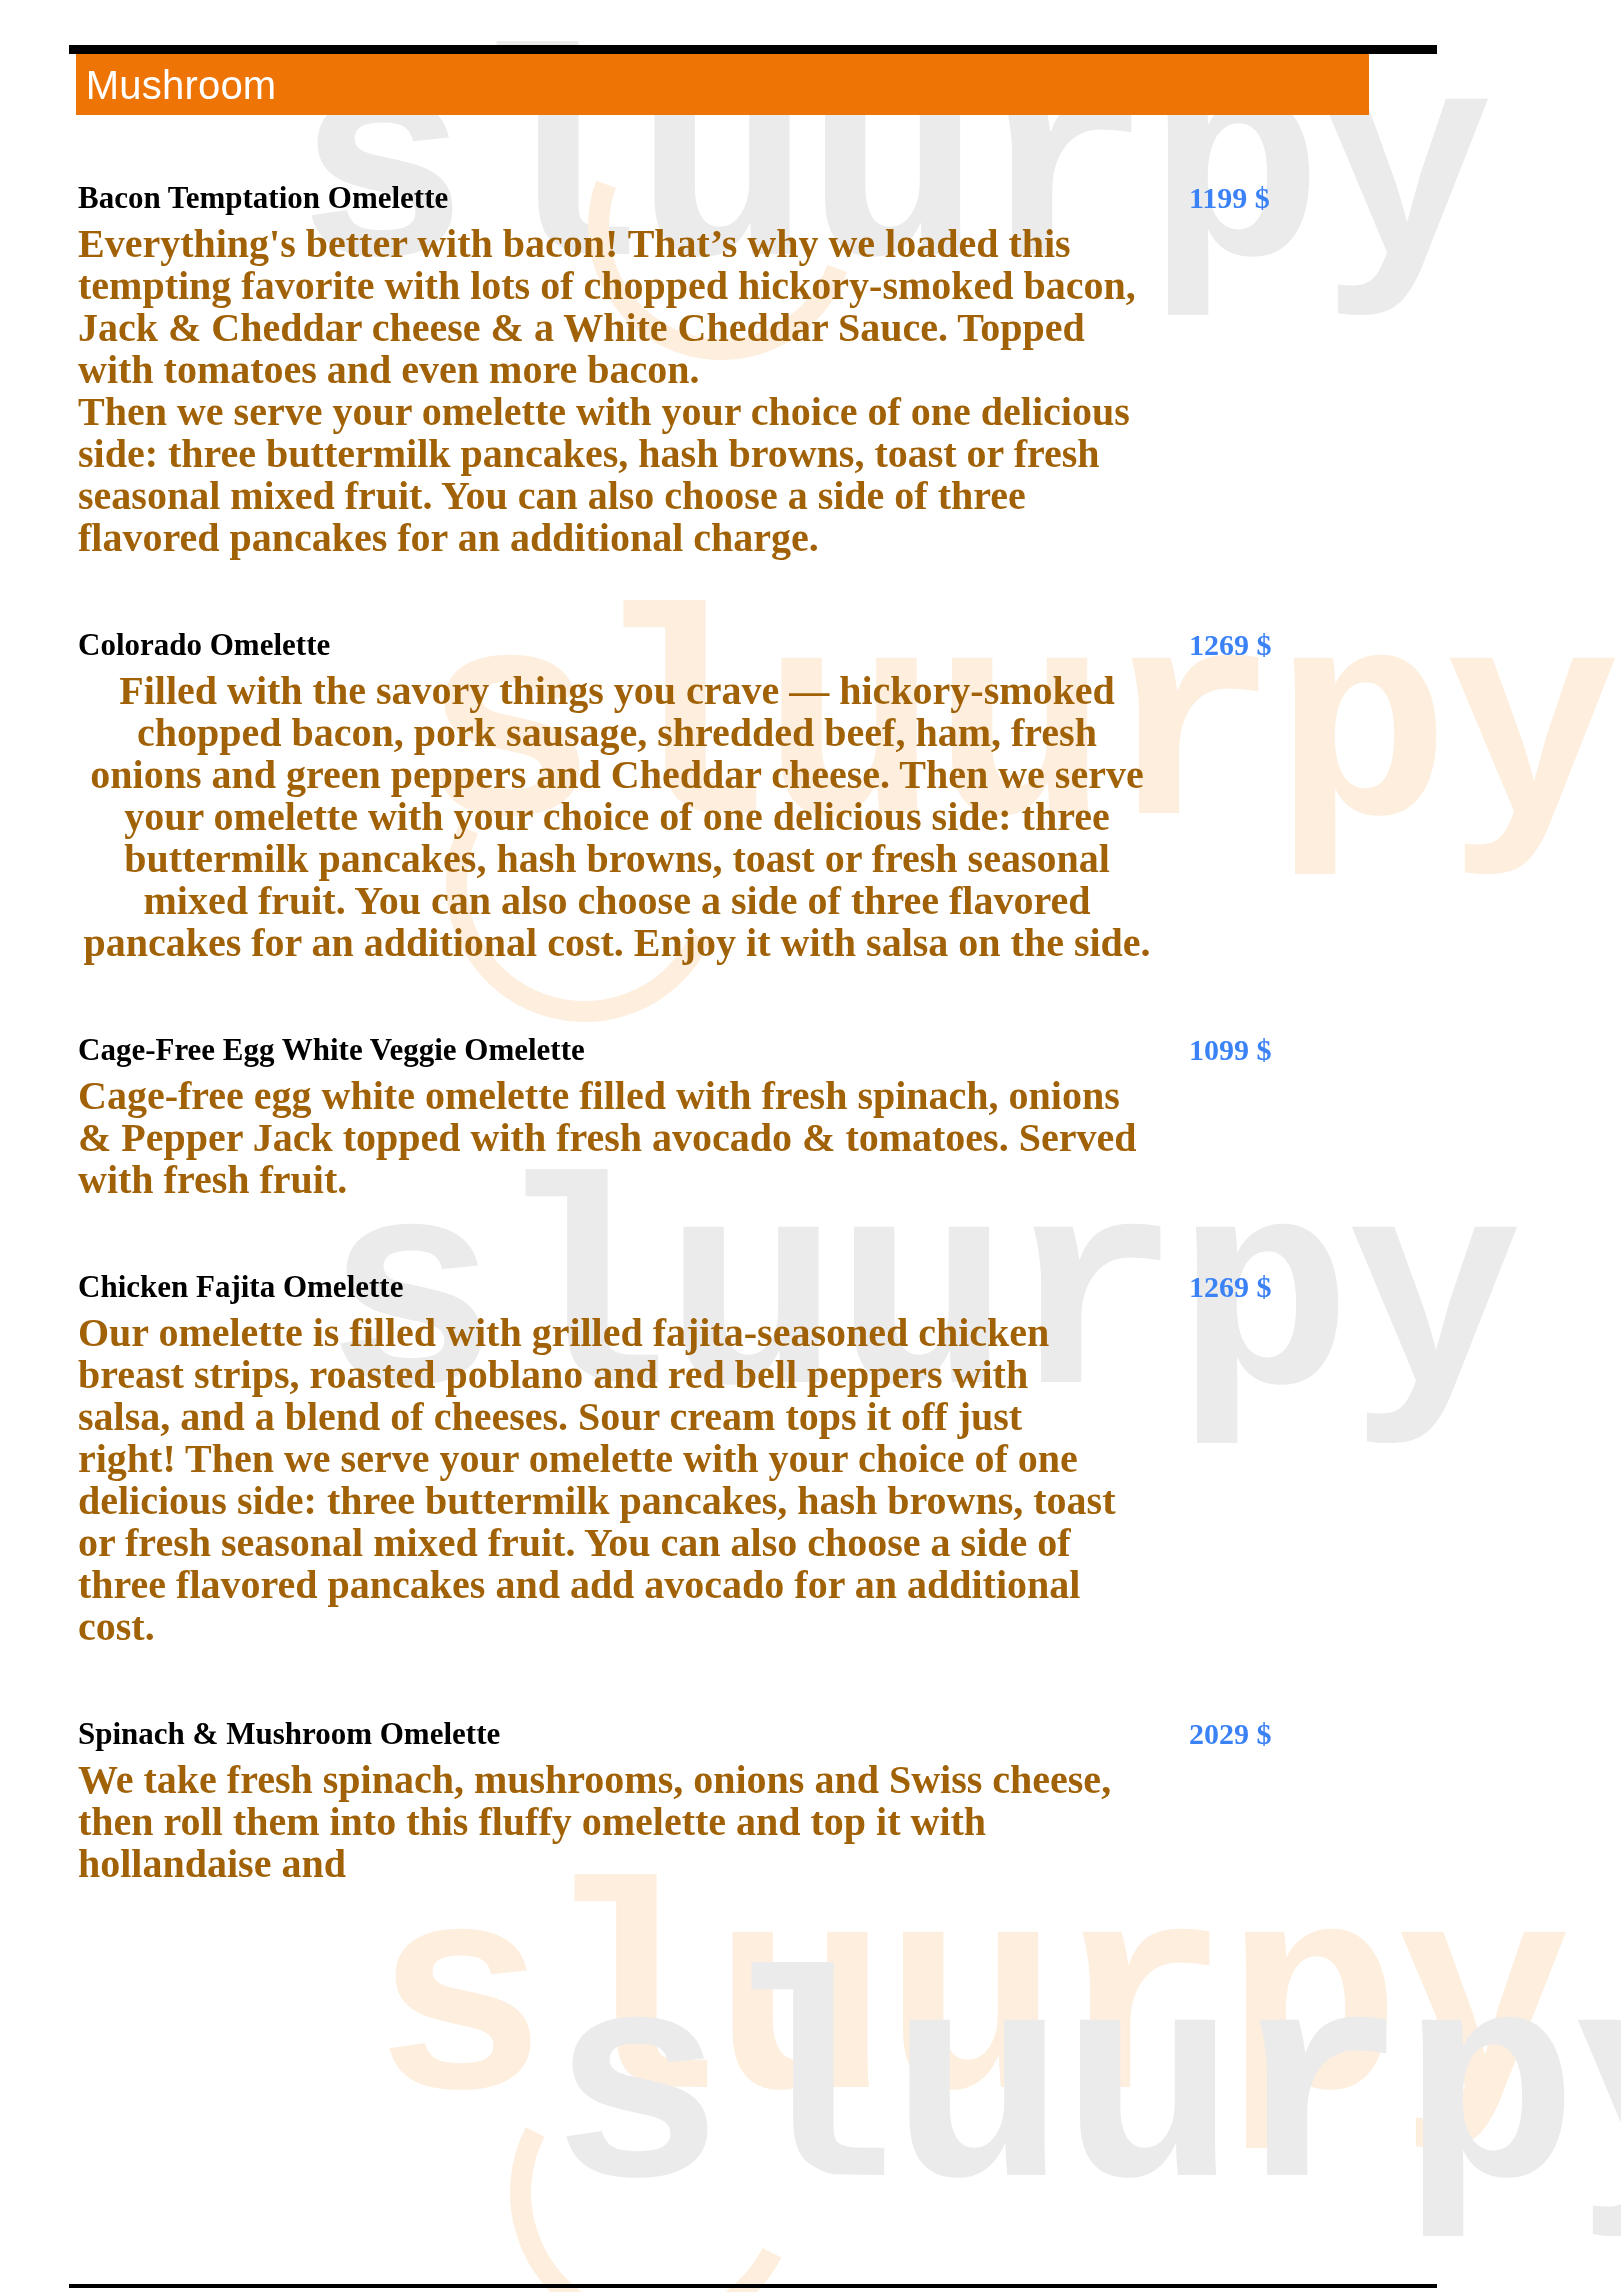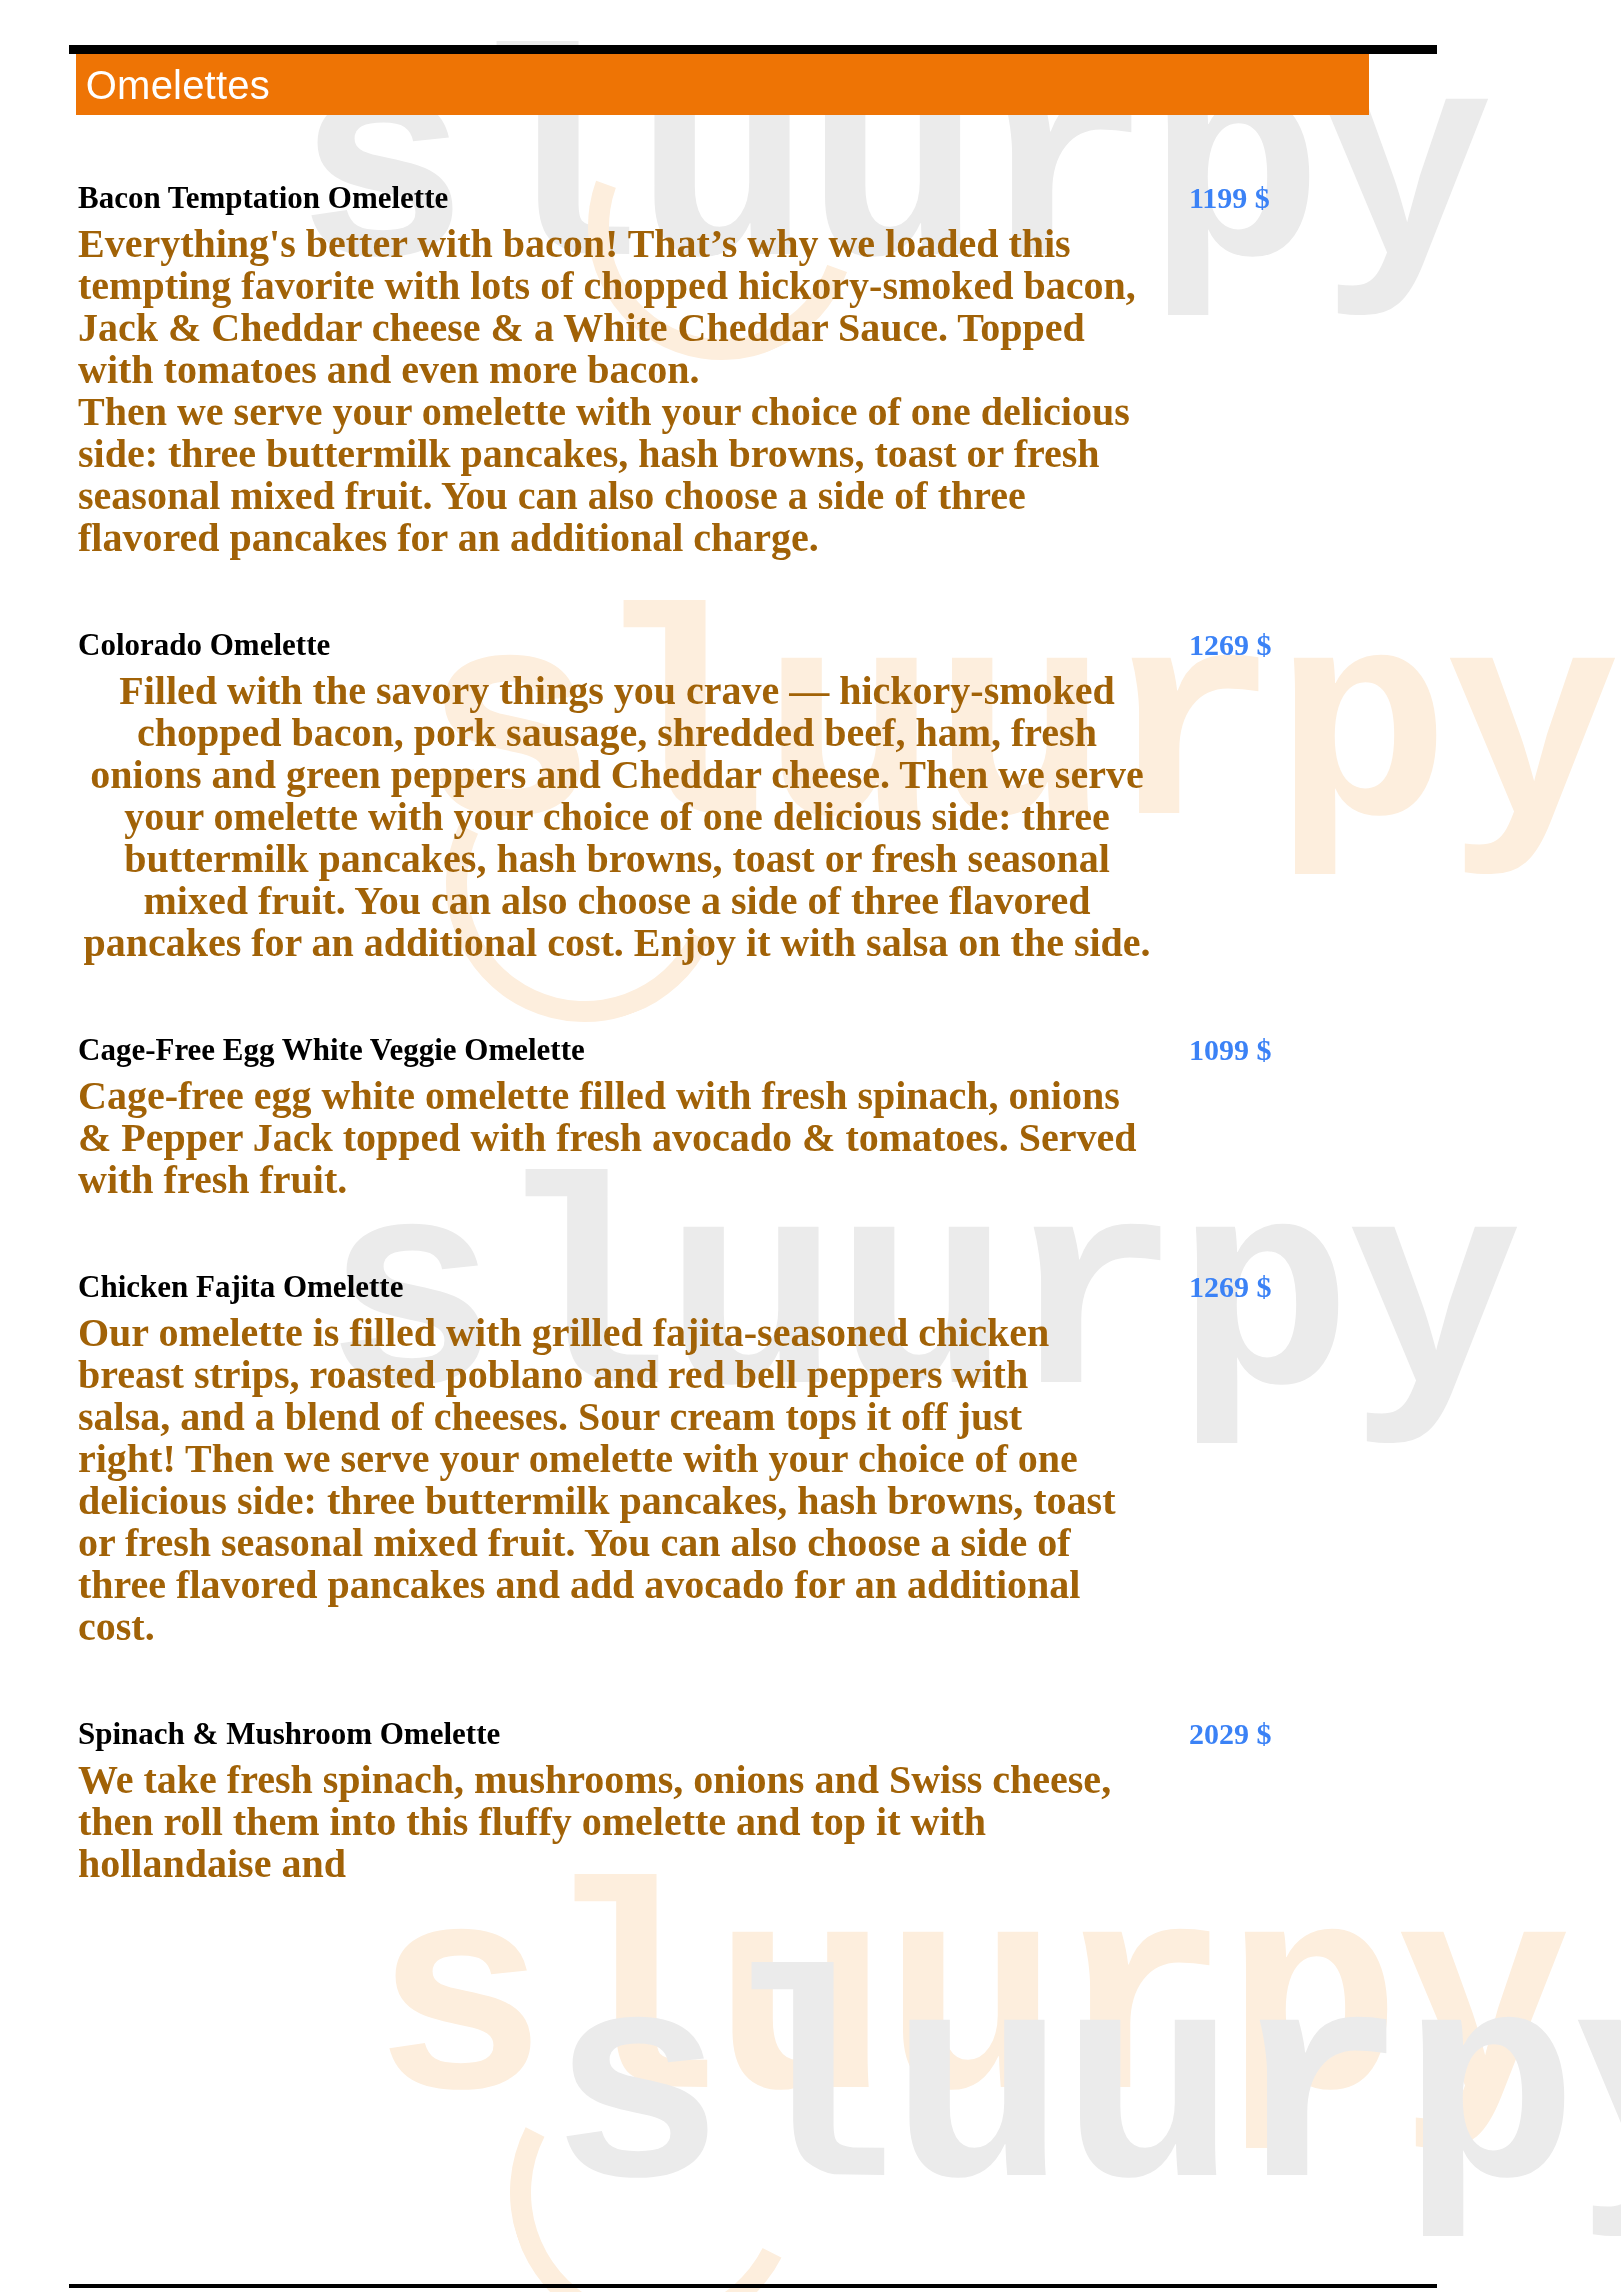--- a/index.html
+++ b/index.html
@@ -149,21 +149,21 @@
   <div class="wm wm3">sluurpy</div>
   <div class="wm wm4">sluurpy</div>
   <div class="wm wm5">sluurpy</div>
   <div class="wm-swirl sw3"></div>
 </div>
 
 <div class="top-rule"></div>
 <div class="bottom-rule"></div>
 
 <div class="section-header">
-  <div class="section-header-title">Omelettes</div>
+  <div class="section-header-title">Mushroom</div>
 </div>
 
 <div class="menu-list">
 
   <div class="menu-item w-a">
     <div class="menu-item-main">
       <div class="menu-item-name">Bacon Temptation Omelette</div>
       <div class="menu-item-desc">Everything's better with bacon! That’s why we loaded this tempting favorite with lots of chopped hickory-smoked bacon, Jack &amp; Cheddar cheese &amp; a White Cheddar Sauce. Topped with tomatoes and even more bacon.</div>
       <div class="menu-item-desc">Then we serve your omelette with your choice of one delicious side: three buttermilk pancakes, hash browns, toast or fresh seasonal mixed fruit. You can also choose a side of three flavored pancakes for an additional charge.</div>
     </div>

